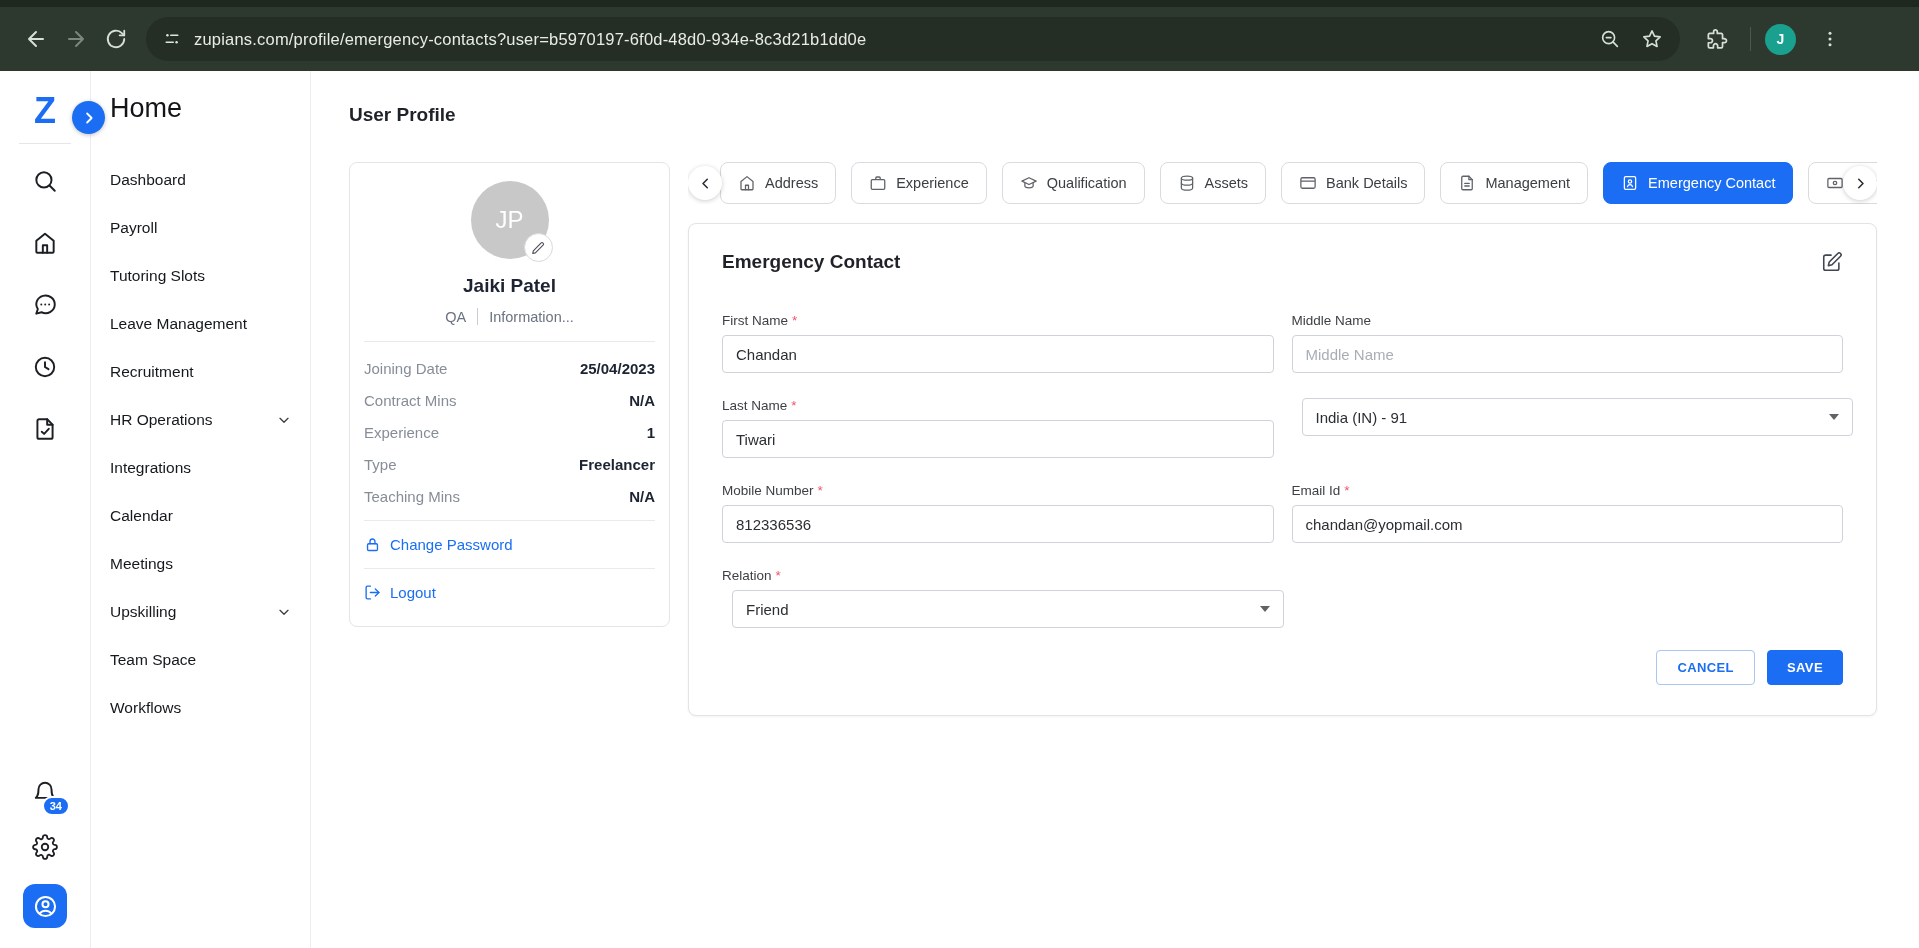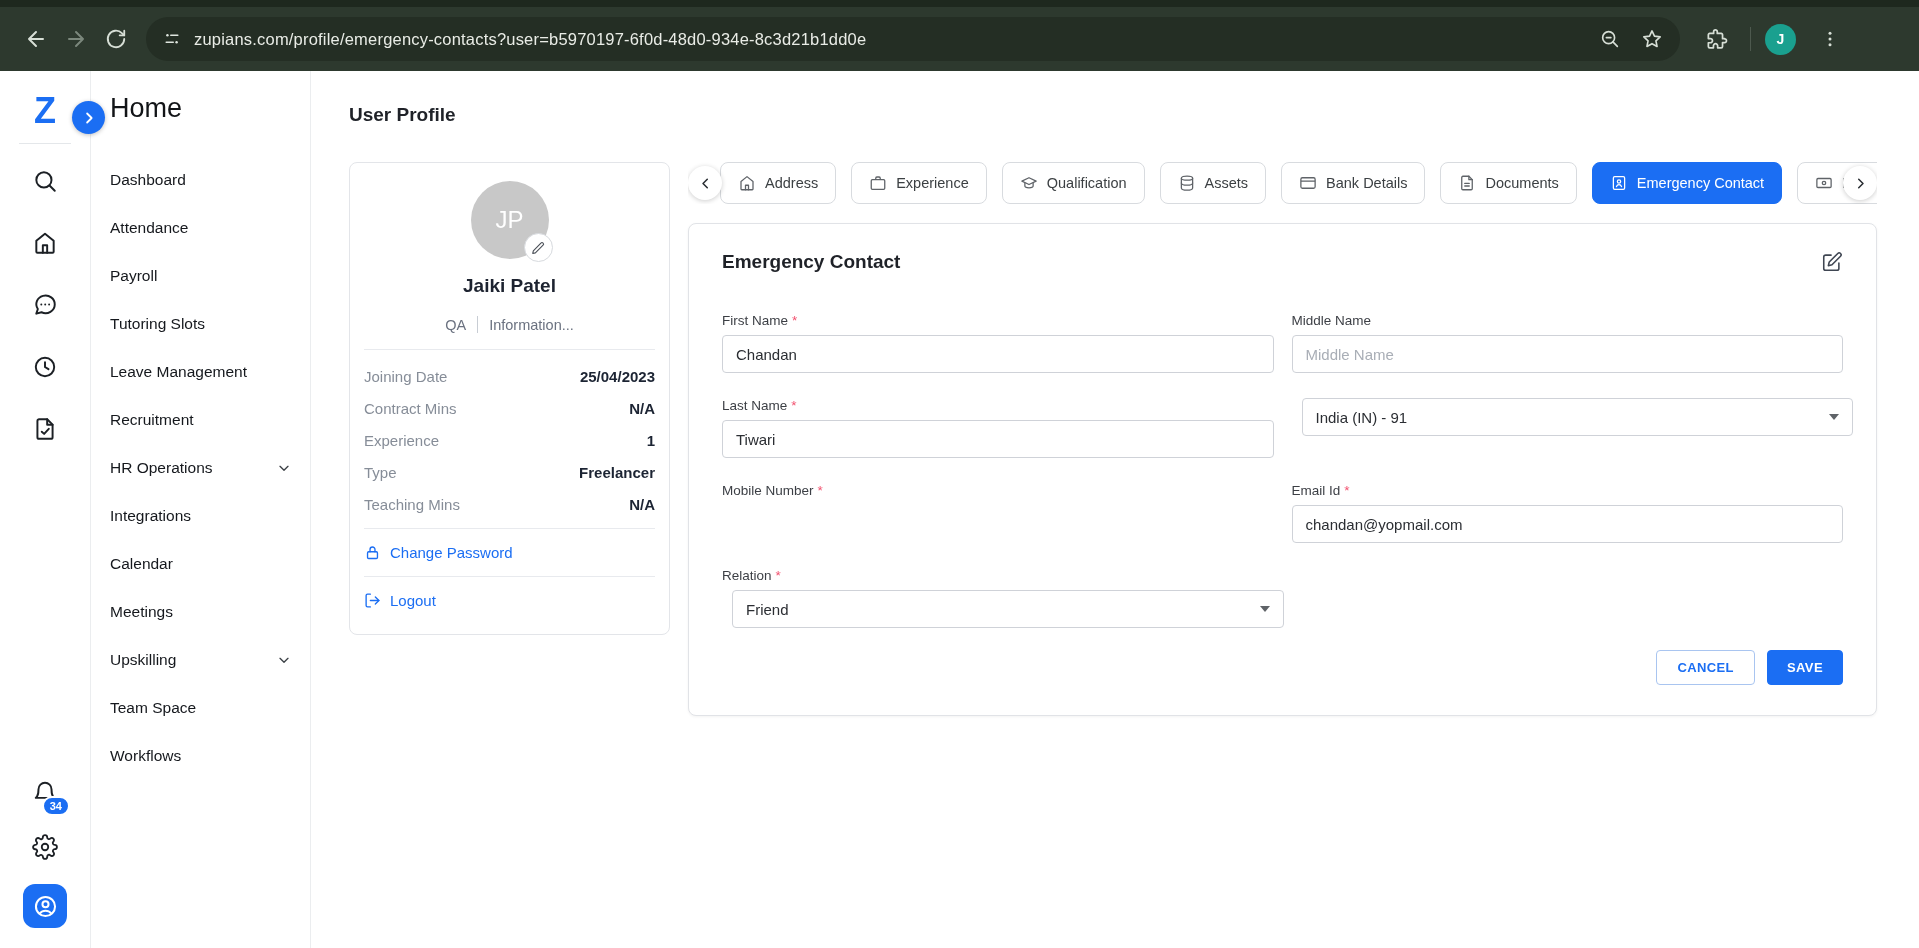--- a/index.html
+++ b/index.html
@@ -59,21 +59,21 @@
   
   .pcard { width:321px; flex:none; border:1px solid #e3e5e9; border-radius:8px; background:#fff;
     padding:18px 14px 10px; }
   .avatar-wrap { width:78px; height:78px; margin:0 auto; position:relative; }
   .avatar { width:78px; height:78px; border-radius:50%; background:#c8c8c8; color:#fff;
     font-size:24px; display:flex; align-items:center; justify-content:center; }
   .avatar-edit { position:absolute; right:-4px; bottom:-3px; width:29px; height:29px; border-radius:50%;
     background:#fff; border:1px solid #d7dade; color:#4a4f57; display:flex; align-items:center;
     justify-content:center; cursor:pointer; }
   .pname { text-align:center; font-size:19px; font-weight:600; color:#1d2330; margin-top:16px; }
-  .psub { display:flex; align-items:center; justify-content:center; gap:11px; margin-top:19px;
+  .psub { display:flex; align-items:center; justify-content:center; gap:11px; margin-top:11px;
     font-size:14.5px; color:#6b7280; padding-bottom:16px; border-bottom:1px solid #e8eaee; }
   .psub .vsep { width:1px; height:17px; background:#c8cdd4; }
   .pdetails { padding:10px 0 8px; border-bottom:1px solid #e8eaee; }
   .prow { display:flex; justify-content:space-between; align-items:center; padding:7.5px 0; }
   .prow .pl { font-size:15px; color:#868d98; }
   .prow .pv { font-size:15px; font-weight:700; color:#1c2433; }
   .plink { display:flex; align-items:center; gap:9px; color:#1b6ef3; font-size:15px; font-weight:500;
     padding:15px 0; cursor:pointer; }
 
   
@@ -240,23 +240,20 @@
       </div>
     </div>
   </div>
 
   <div class="nav">
     <div class="nav-title">Home</div>
     <div class="nav-item">
         <span>Dashboard</span>
       </div>
     <div class="nav-item">
-        <span>Attendance</span>
-      </div>
-    <div class="nav-item">
         <span>Payroll</span>
       </div>
     <div class="nav-item">
         <span>Tutoring Slots</span>
       </div>
     <div class="nav-item">
         <span>Leave Management</span>
       </div>
     <div class="nav-item">
         <span>Recruitment</span>
@@ -403,21 +400,21 @@
               <span>Bank Details</span>
             </div>
             <div class="tab">
               <span class="t-ic">
                   <svg width="18" height="18" viewBox="0 0 24 24" fill="none" stroke="currentColor" stroke-width="1.7" stroke-linecap="round" stroke-linejoin="round">
                     <path d="M14.5 3h-8A1.5 1.5 0 0 0 5 4.5v15A1.5 1.5 0 0 0 6.5 21h11a1.5 1.5 0 0 0 1.5-1.5V7.5z"></path>
                     <path d="M14.5 3v4.5H19"></path>
                     <path d="M9 12.5h6M9 16h6"></path>
                   </svg>
                 </span>
-              <span>Documents</span>
+              <span>Management</span>
             </div>
             <div class="tab active">
               <span class="t-ic">
                   <svg width="18" height="18" viewBox="0 0 24 24" fill="none" stroke="currentColor" stroke-width="1.7" stroke-linecap="round" stroke-linejoin="round">
                     <rect x="4.5" y="3.5" width="15" height="17" rx="1.8"></rect>
                     <circle cx="12" cy="10" r="2.2"></circle>
                     <path d="M8.6 16.8c.6-1.7 1.8-2.6 3.4-2.6s2.8.9 3.4 2.6"></path>
                   </svg>
                 </span>
               <span>Emergency Contact</span>
@@ -468,20 +465,21 @@
               <input class="finput" value="Tiwari" style="">
             </div>
             <div class="field">
               <div class="fselect">
                 <span>India (IN) - 91</span>
                 <span class="caret"></span>
               </div>
             </div>
             <div class="field">
               <div class="flabel"><span>Mobile Number</span><span class="req">*</span></div>
+              <input class="finput" value="812336536" style="">
             </div>
             <div class="field">
               <div class="flabel"><span>Email Id</span><span class="req">*</span></div>
               <input class="finput" value="chandan@yopmail.com" style="">
             </div>
             <div class="field" style="grid-column:1;">
               <div class="flabel"><span>Relation</span><span class="req">*</span></div>
               <div class="fselect">
                 <span>Friend</span>
                 <span class="caret"></span>

